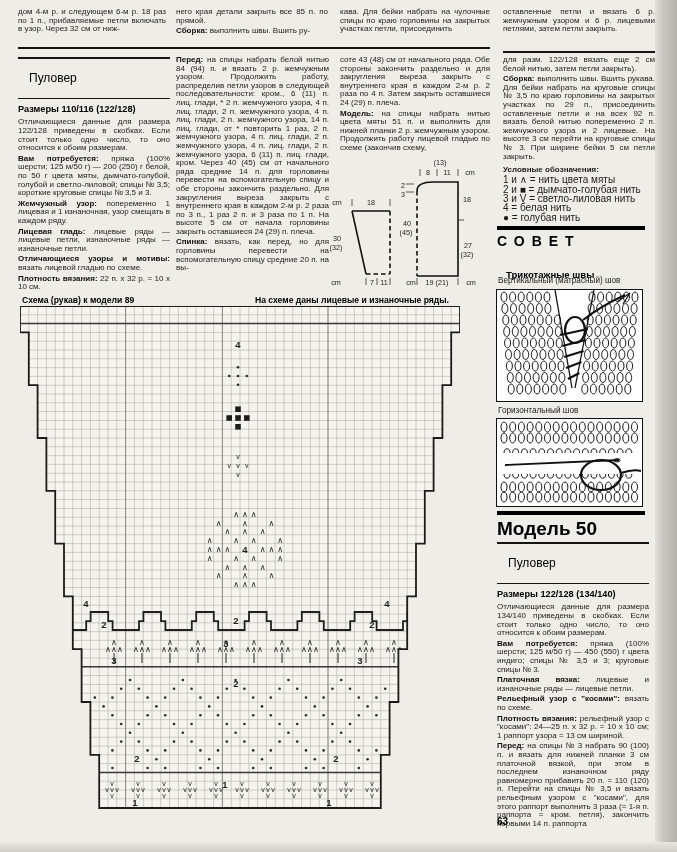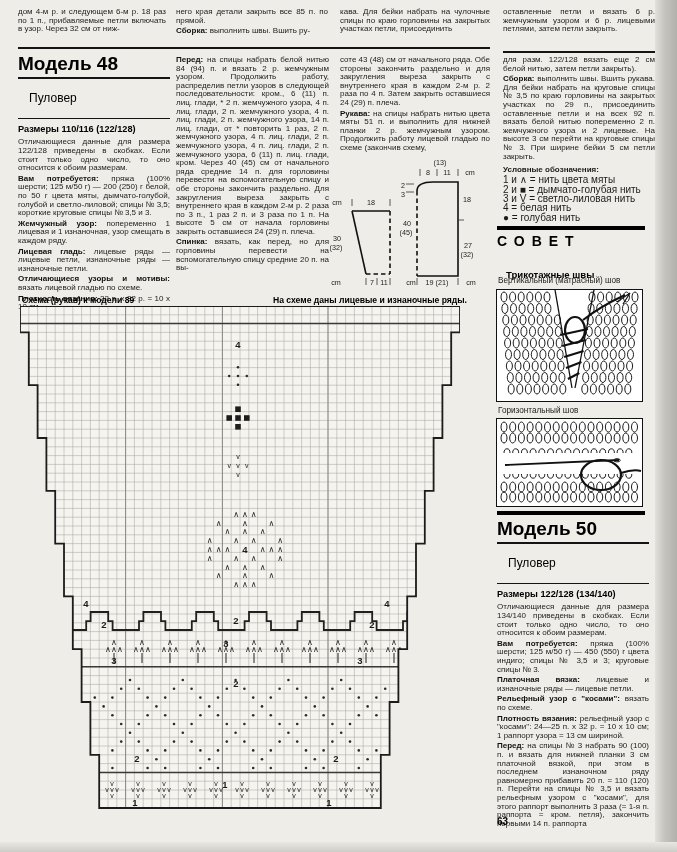--- a/index.html
+++ b/index.html
@@ -47,41 +47,40 @@
   <p class="t"><span>кава. Для бейки набрать на чулочные спицы по краю горловины на закрытых участках петли, присоединить</span></p>
 </div>
 <div class="col" style="left:503px;top:8px;width:152px">
   <p class="t"><span>оставленные петли и вязать 6 р. жемчужным узором и 6 р. лицевыми петлями, затем петли закрыть.</span></p>
 </div>
 
 <div class="hrule" style="left:18px;top:47px;width:472px;height:2.2px"></div>
 <div class="hrule" style="left:503px;top:51px;width:154px;height:2.2px"></div>
 
 <div class="col" style="left:18px;top:54px;width:152px">
-  <h1 class="h1">Модель 48</h1>
   <div class="rule"></div>
   <h2 class="h2">Пуловер</h2>
   <div class="rule rule-thin"></div>
   <div class="sizes">Размеры 110/116 (122/128)</div>
   <p class="t"><span>Отличающиеся данные для размера 122/128 приведены в скобках. Если стоит только одно число, то оно относится к обоим размерам.</span></p>
   <p class="t"><b>Вам потребуется:</b><span> пряжа (100% шерсти; 125 м/50 г) — 200 (250) г белой, по 50 г цвета мяты, дымчато-голубой, голубой и светло-лиловой; спицы № 3,5; короткие круговые спицы № 3,5 и 3.</span></p>
   <p class="t"><b>Жемчужный узор:</b><span> попеременно 1 лицевая и 1 изнаночная, узор смещать в каждом ряду.</span></p>
   <p class="t"><b>Лицевая гладь:</b><span> лицевые ряды — лицевые петли, изнаночные ряды — изнаночные петли.</span></p>
   <p class="t"><b>Отличающиеся узоры и мотивы:</b><span> вязать лицевой гладью по схеме.</span></p>
   <p class="t"><b>Плотность вязания:</b><span> 22 п. х 32 р. = 10 х 10 см.</span></p>
 </div>
 
 <div class="col" style="left:176px;top:56px;width:153px">
   <p class="t"><b>Перед:</b><span> на спицы набрать белой нитью 84 (94) п. и вязать 2 р. жемчужным узором. Продолжить работу, распределив петли узоров в следующей последовательности: кром., 6 (11) п. лиц. глади, * 2 п. жемчужного узора, 4 п. лиц. глади, 2 п. жемчужного узора, 4 п. лиц. глади, 2 п. жемчужного узора, 14 п. лиц. глади, от * повторить 1 раз, 2 п. жемчужного узора, 4 п. лиц. глади, 2 п. жемчужного узора, 4 п. лиц. глади, 2 п. жемчужного узора, 6 (11) п. лиц. глади, кром. Через 40 (45) см от начального ряда средние 14 п. для горловины перевести на вспомогательную спицу и обе стороны закончить раздельно. Для закругления выреза закрыть с внутреннего края в каждом 2-м р. 2 раза по 3 п., 1 раз 2 п. и 3 раза по 1 п. На высоте 5 см от начала горловины закрыть оставшиеся 24 (29) п. плеча.</span></p>
   <p class="t"><b>Спинка:</b><span> вязать, как перед, но для горловины перевести на вспомогательную спицу средние 20 п. на вы-</span></p>
 </div>
 
 <div class="col" style="left:340px;top:56px;width:150px">
   <p class="t"><span>соте 43 (48) см от начального ряда. Обе стороны закончить раздельно и для закругления выреза закрыть с внутреннего края в каждом 2-м р. 2 раза по 4 п. Затем закрыть оставшиеся 24 (29) п. плеча.</span></p>
-  <p class="t"><b>Рукава:</b><span> на спицы набрать нитью цвета мяты 51 п. и выполнить для нижней планки 2 р. жемчужным узором. Продолжить работу лицевой гладью по схеме (закончив схему,</span></p>
+  <p class="t"><b>Модель:</b><span> на спицы набрать нитью цвета мяты 51 п. и выполнить для нижней планки 2 р. жемчужным узором. Продолжить работу лицевой гладью по схеме (закончив схему,</span></p>
 </div>
 <svg id="schematic" class="abs" style="left:330px;top:156px" width="156" height="136" viewBox="0 0 156 136">
     <path d="M22,55 L60,55" fill="none" stroke="#111" stroke-width="1.6"></path>
     <path d="M22,55 L36,118" fill="none" stroke="#111" stroke-width="1.6"></path>
     <path d="M60,55 L60,118" fill="none" stroke="#111" stroke-width="1.6" stroke-dasharray="4.5,3"></path>
     <path d="M36,118 L60,118" fill="none" stroke="#111" stroke-width="1.6" stroke-dasharray="4.5,3"></path>
     <path d="M87,35 L87,120" fill="none" stroke="#111" stroke-width="1.6" stroke-dasharray="4.5,3"></path>
     <path d="M87,35 C87,28 93,26 103,26 L128,26 L128,120 L87,120" fill="none" stroke="#111" stroke-width="1.6"></path>
     <line x1="22" y1="43" x2="22" y2="50" stroke="#333" stroke-width="0.8"></line>
     <line x1="60" y1="43" x2="60" y2="50" stroke="#333" stroke-width="0.8"></line>
@@ -124,21 +123,21 @@
   <p class="t"><b>Сборка:</b><span> выполнить швы. Вшить рукава. Для бейки набрать на круговые спицы № 3,5 по краю горловины на закрытых участках по 29 п., присоединить оставленные петли и на всех 92 п. вязать белой нитью попеременно 2 п. жемчужного узора и 2 лицевые. На высоте 3 см перейти на круговые спицы № 3. При ширине бейки 5 см петли закрыть.</span></p>
   <div class="legend-title">Условные обозначения:</div>
   <div class="legend-line">1 и ∧  = нить цвета мяты</div>
   <div class="legend-line">2 и ■  = дымчато-голубая нить</div>
   <div class="legend-line">3 и V  = светло-лиловая нить</div>
   <div class="legend-line">4 = белая нить</div>
   <div class="legend-line">● = голубая нить</div>
 </div>
 
 <div class="abs cap" style="left:22px;top:295px;width:220px">Схема (рукав) к модели 89</div>
-<div class="abs cap" style="left:264px;top:295px;width:212px;text-align:center">На схеме даны лицевые и изнаночные ряды.</div>
+<div class="abs cap" style="left:255px;top:295px;width:212px;text-align:left">На схеме даны лицевые и изнаночные ряды.</div>
 
 <svg id="chart" class="abs" style="left:20px;top:306px" width="440" height="503" viewBox="0 0 440 503">
     <defs>
       <clipPath id="chclip">
         <path d="M0,0 L440,0 L440,26.400000000000002 L431.2,26.400000000000002 L431.2,79.2 L422.4,79.2 L422.4,132 L413.6,132 L413.6,184.8 L404.8,184.8 L404.8,237.60000000000002 L396,237.60000000000002 L396,290.40000000000003 L387.2,290.40000000000003 L387.2,343.20000000000005 L378.4,343.20000000000005 L378.4,396.00000000000006 L369.6,396.00000000000006 L369.6,448.8 L360.8,448.8 L360.8,502 L79.2,502 L79.2,448.8 L70.4,448.8 L70.4,396.00000000000006 L61.60000000000001,396.00000000000006 L61.60000000000001,343.20000000000005 L52.800000000000004,343.20000000000005 L52.800000000000004,290.40000000000003 L44,290.40000000000003 L44,237.60000000000002 L35.2,237.60000000000002 L35.2,184.8 L26.400000000000002,184.8 L26.400000000000002,132 L17.6,132 L17.6,79.2 L8.8,79.2 L8.8,26.400000000000002 L0,26.400000000000002 Z"></path>
       </clipPath>
     </defs>
     <g clip-path="url(#chclip)">
       <rect x="0" y="0" width="440" height="502" fill="#f6f4ef"></rect>
       <line x1="0" y1="0" x2="0" y2="502" stroke="#a9a8a4" stroke-width="0.55"></line>

